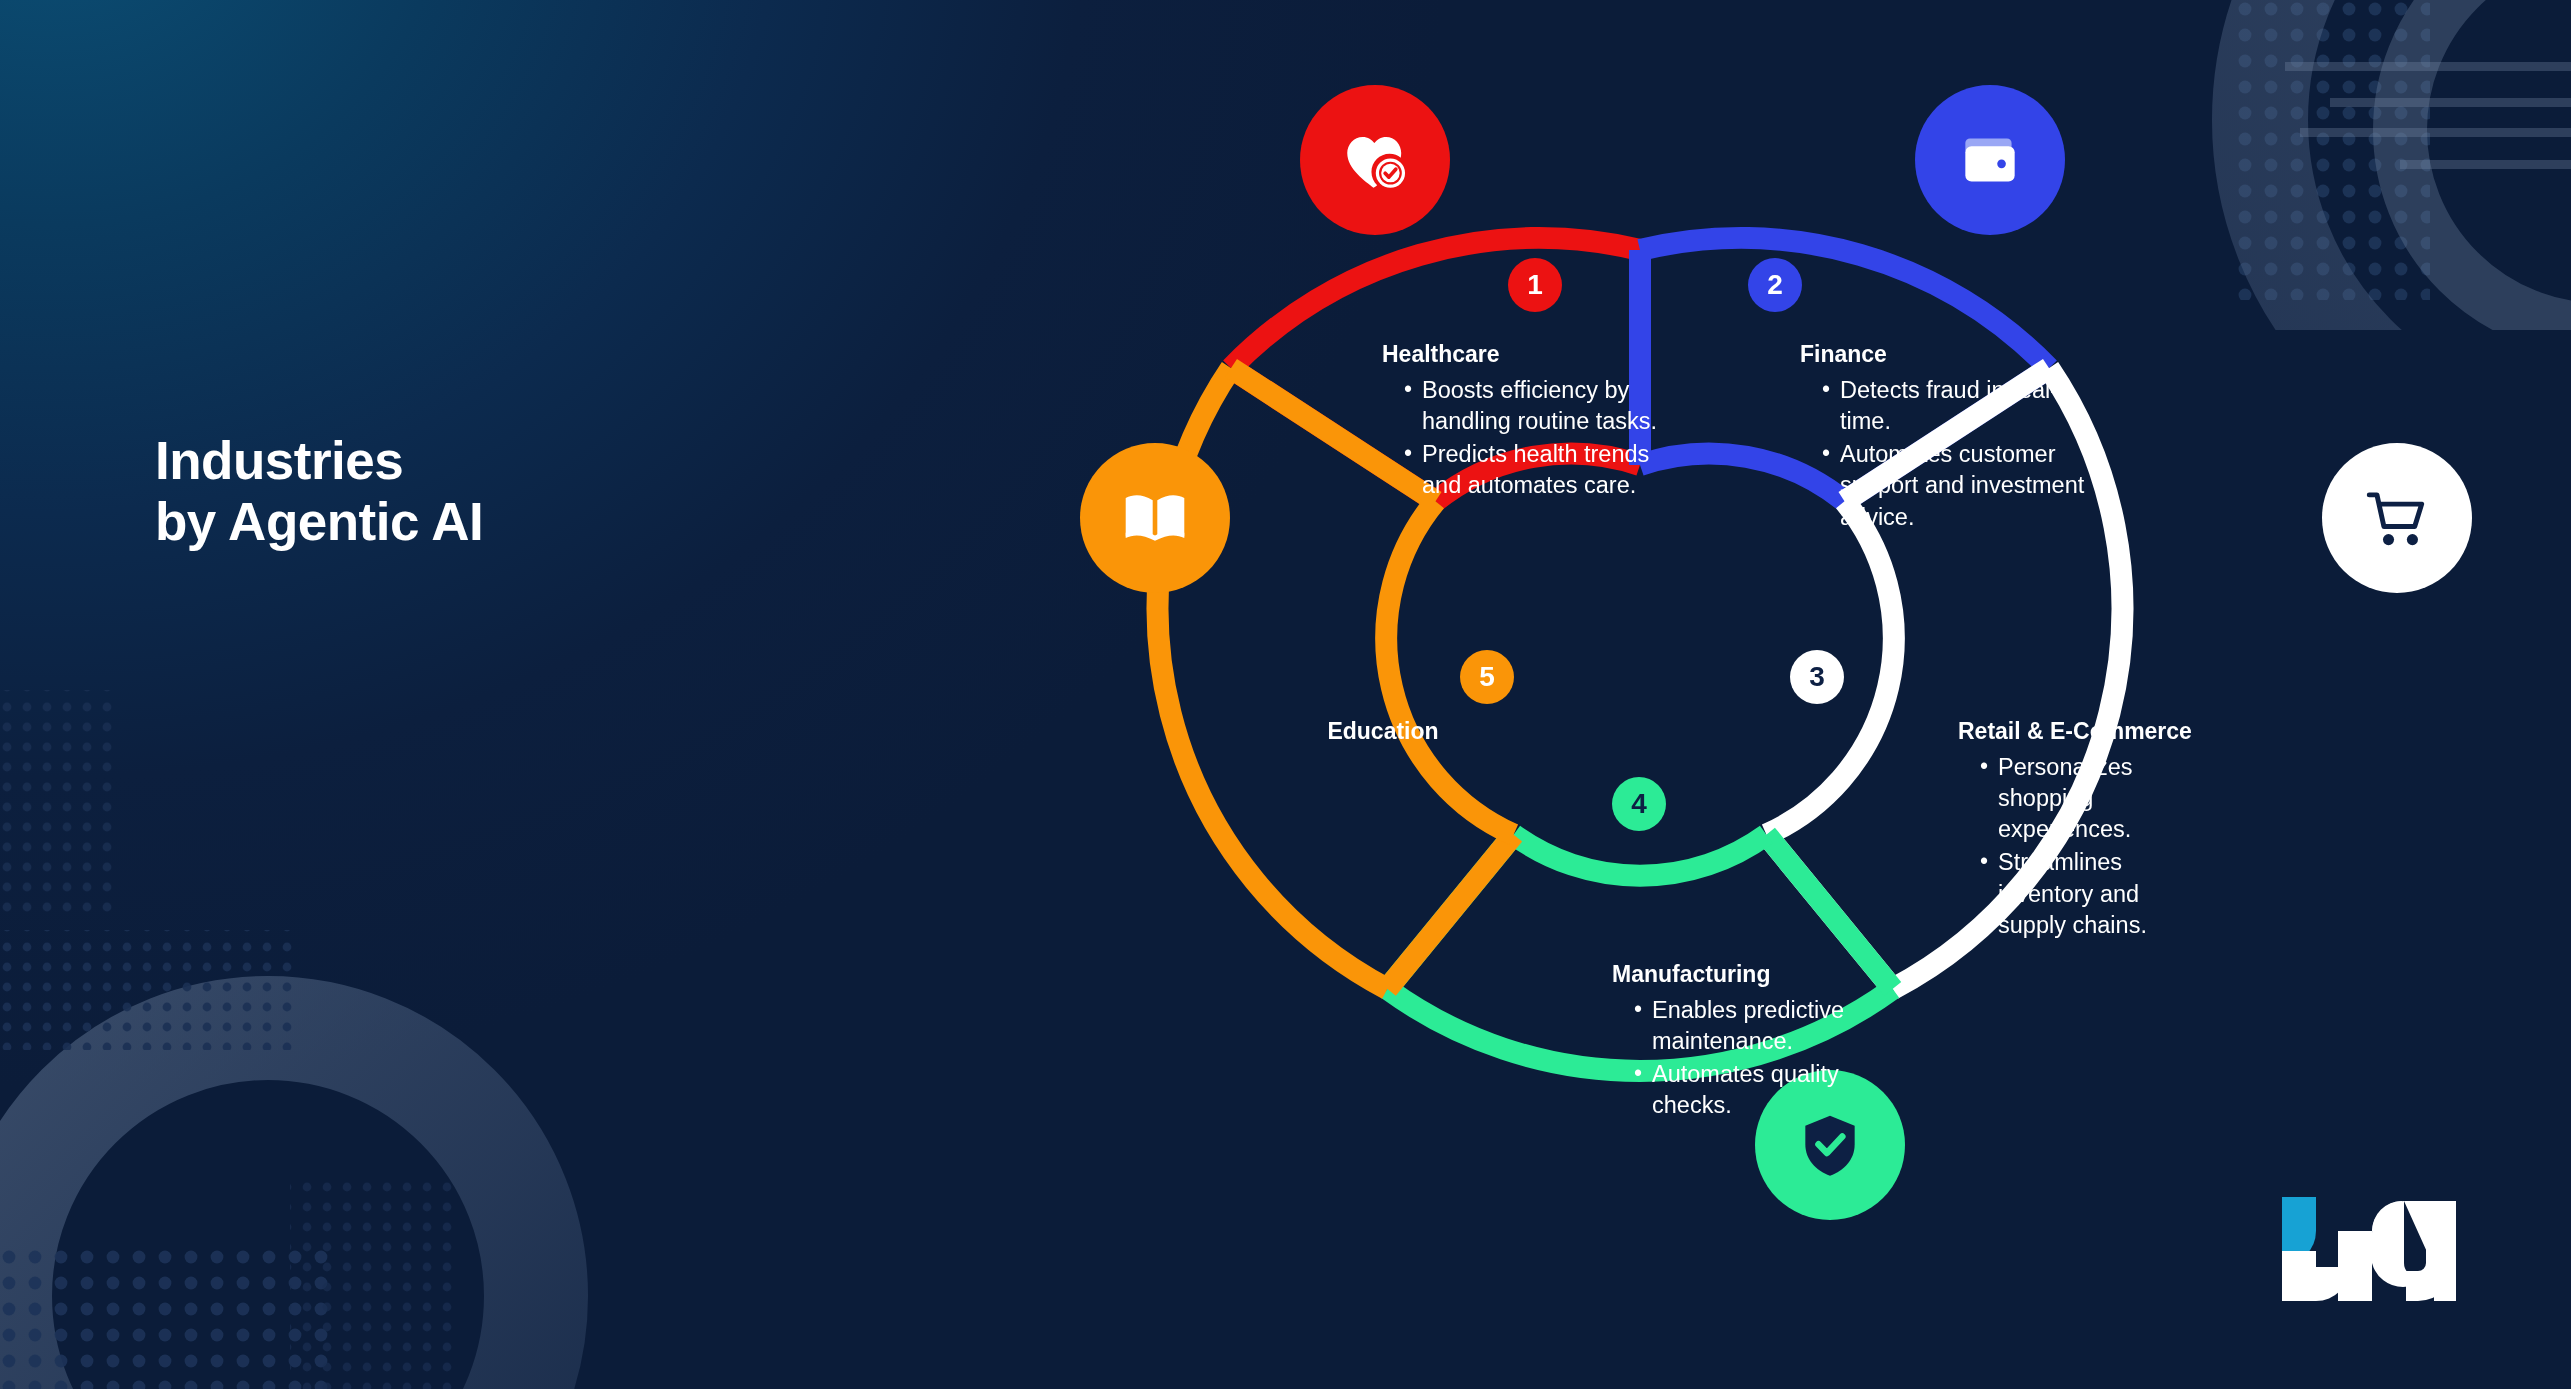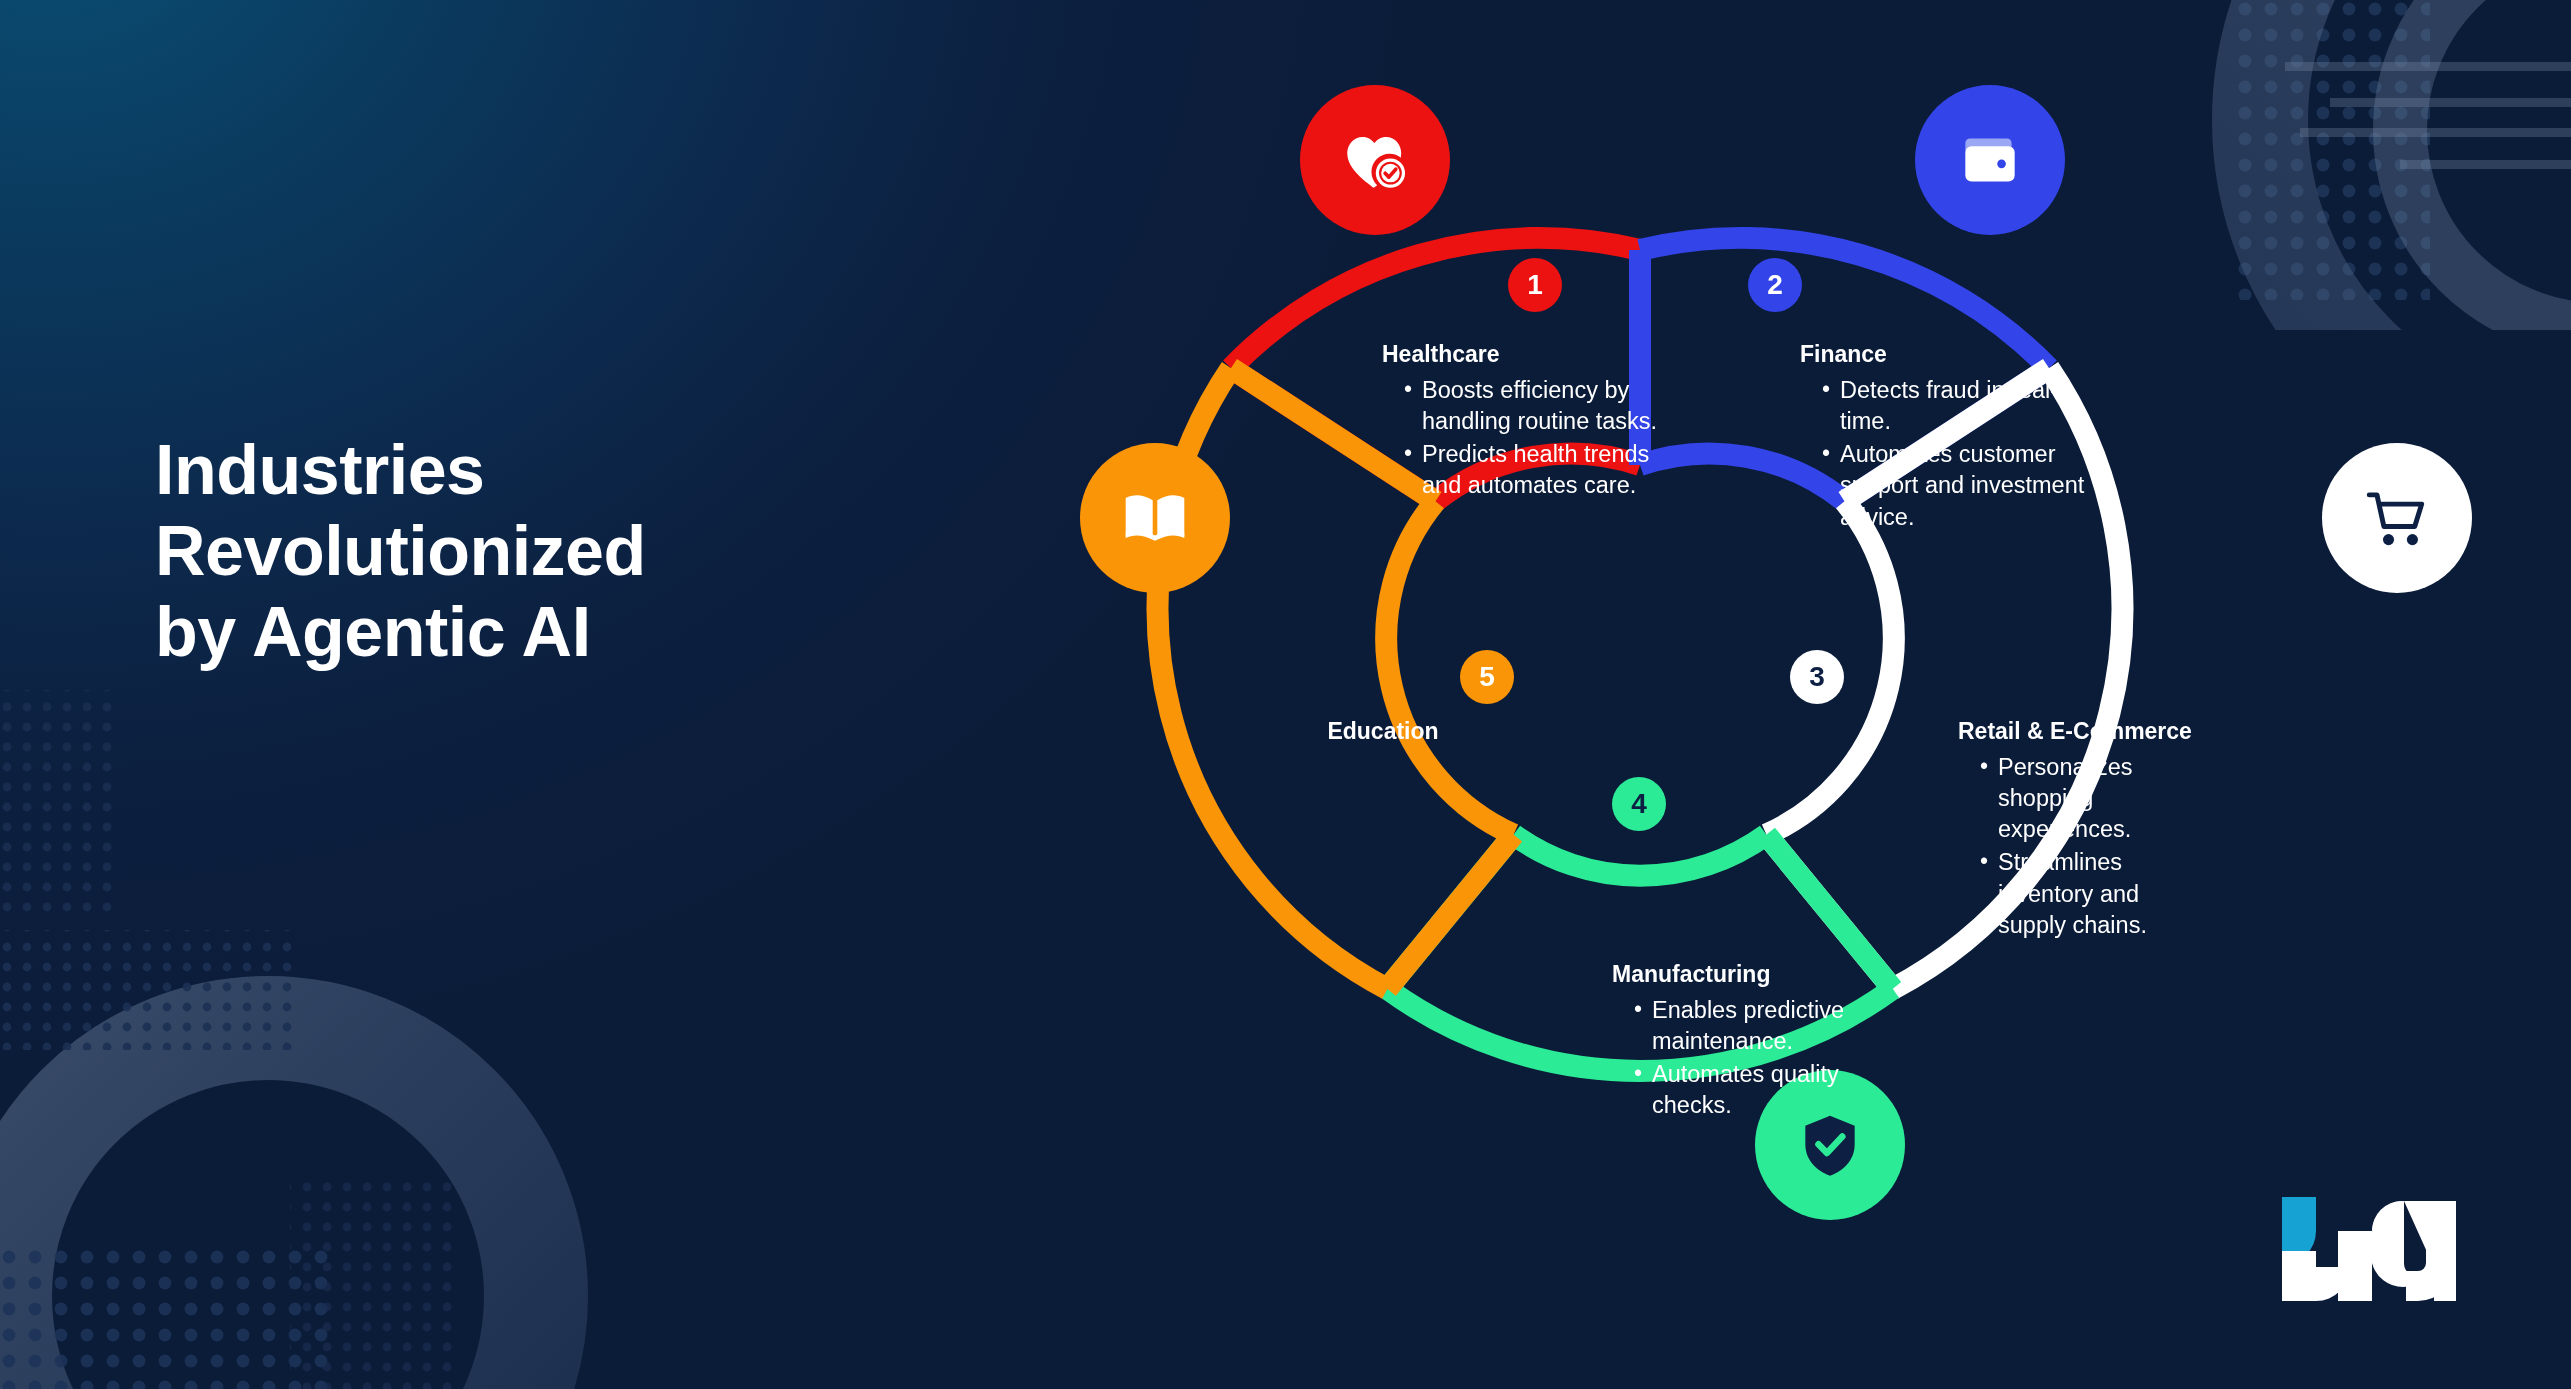--- a/index.html
+++ b/index.html
@@ -18,21 +18,21 @@
   }
   .bg-svg { position:absolute; inset:0; width:2571px; height:1389px; pointer-events:none; }
 
   
   #title-block {
     position:absolute; left:155px; top:430px; width:900px;
     z-index:6;
   }
   #title-block .line {
     color:#ffffff;
-    font-size:70px;
+    font-size:53px;
     font-weight:bold;
     letter-spacing:-0.5px;
     line-height:1.16;
     white-space:nowrap;
   }
 
   
   #wheel { position:absolute; left:1100px; top:60px; width:1300px; height:1300px; z-index:4; }
   #wheel-svg { position:absolute; left:0; top:0; width:1300px; height:1300px; overflow:visible; }
 
@@ -139,21 +139,20 @@
       <rect x="290" y="1180" width="170" height="209" fill="url(#dotsSm)" opacity="0.7"></rect>
     </g>
 
     <g opacity="0.75">
       <rect x="0" y="690" width="120" height="230" fill="url(#dotsSm)"></rect>
     </g>
   </svg>
 
   <div id="title-block">
     <div class="line">Industries</div>
-    <div class="line">Revolutionized</div>
     <div class="line">by Agentic AI</div>
   </div>
 
   <div id="wheel">
     <svg id="wheel-svg" viewBox="0 0 1300 1300">
 
       <g fill="none" stroke-linecap="butt" stroke-width="22">
 
         <g stroke="#ec1212">
 

